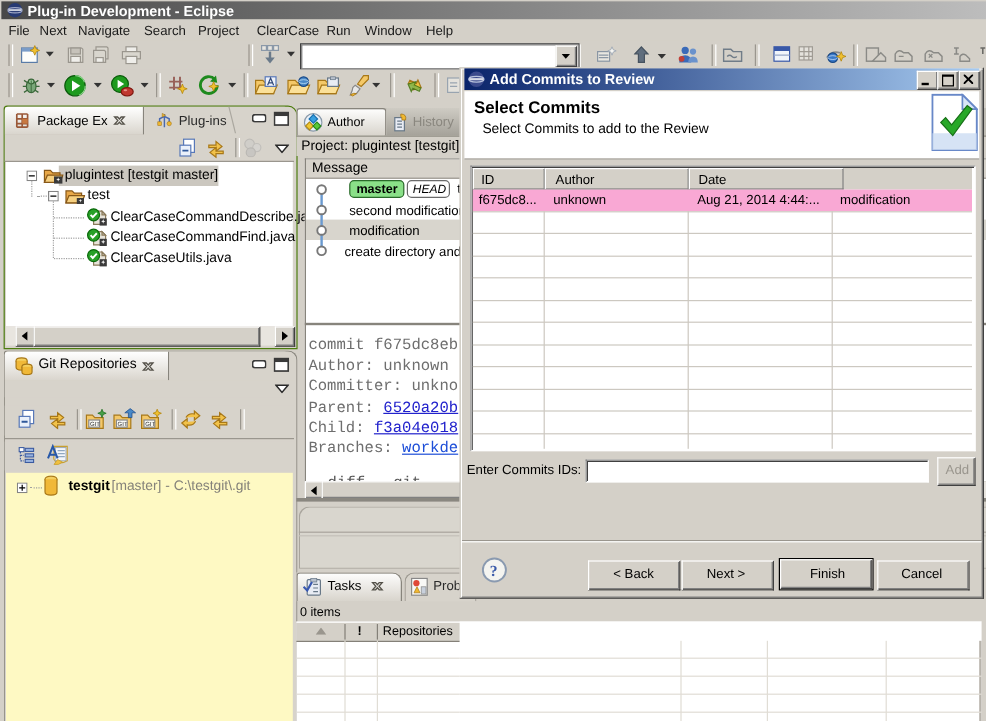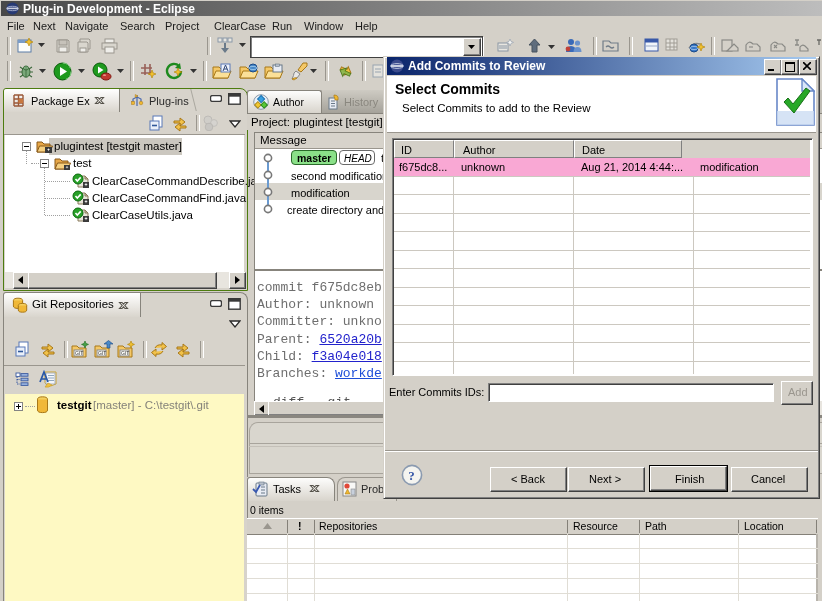--- a/index.html
+++ b/index.html
@@ -609,29 +609,20 @@
       <div class="abs" style="left:40px;top:16px;width:1px;height:67px;background:#e0ddd5;"></div>
       <div class="abs" style="left:67px;top:16px;width:1px;height:67px;background:#e0ddd5;"></div>
       <div class="abs" style="left:0;top:30px;width:575px;height:1px;background:#e0ddd5;"></div>
       <div class="abs" style="left:0;top:45px;width:575px;height:1px;background:#e0ddd5;"></div>
       <div class="abs" style="left:0;top:60px;width:575px;height:1px;background:#e0ddd5;"></div>
       <div class="abs" style="left:0;top:75px;width:575px;height:1px;background:#e0ddd5;"></div>
     </div>
   </div>
 
   <div class="abs" style="left:383px;top:518px;width:439px;height:83px;background:#ffffff;">
-    <div class="abs" style="left:0;top:0;width:439px;height:15px;background:#d4d0c8;border-top:1px solid #fff;border-bottom:1px solid #848078;">
-      <div class="abs" style="left:184px;top:1px;width:1px;height:13px;background:#848078;"></div>
-      <span class="abs" style="left:190px;top:1px;font-size:10.5px;color:#000;">Resource</span>
-      <div class="abs" style="left:256px;top:1px;width:1px;height:13px;background:#848078;"></div>
-      <span class="abs" style="left:262px;top:1px;font-size:10.5px;color:#000;">Path</span>
-      <div class="abs" style="left:355px;top:1px;width:1px;height:13px;background:#848078;"></div>
-      <span class="abs" style="left:361px;top:1px;font-size:10.5px;color:#000;">Location</span>
-      <div class="abs" style="left:433px;top:1px;width:1px;height:13px;background:#848078;"></div>
-    </div>
     <div class="abs" style="left:184px;top:16px;width:1px;height:67px;background:#e0ddd5;"></div>
     <div class="abs" style="left:256px;top:16px;width:1px;height:67px;background:#e0ddd5;"></div>
     <div class="abs" style="left:355px;top:16px;width:1px;height:67px;background:#e0ddd5;"></div>
     <div class="abs" style="left:433px;top:16px;width:2px;height:67px;background:#b8b4ac;"></div>
     <div class="abs" style="left:0;top:30px;width:439px;height:1px;background:#e0ddd5;"></div>
     <div class="abs" style="left:0;top:45px;width:439px;height:1px;background:#e0ddd5;"></div>
     <div class="abs" style="left:0;top:60px;width:439px;height:1px;background:#e0ddd5;"></div>
     <div class="abs" style="left:0;top:75px;width:439px;height:1px;background:#e0ddd5;"></div>
   </div>
 
@@ -671,21 +662,21 @@
 
     <div class="abs" style="left:8px;top:81px;width:419px;height:236px;background:#ffffff;border-top:1px solid #808080;border-left:1px solid #808080;border-right:1px solid #fff;border-bottom:1px solid #fff;box-shadow:inset 1px 1px 0 #404040;">
 
       <div class="abs" style="left:1px;top:1px;width:416px;height:18px;background:#d4d0c8;">
         <div class="abs" style="left:0;top:0;width:60px;height:18px;border-top:1px solid #fff;border-left:1px solid #fff;border-right:1px solid #808080;border-bottom:1px solid #808080;box-sizing:border-box;">
             <span class="abs" style="left:6px;top:3px;font-size:11px;color:#000;">ID</span>
           </div>
         <div class="abs" style="left:60px;top:0;width:120px;height:18px;border-top:1px solid #fff;border-left:1px solid #fff;border-right:1px solid #808080;border-bottom:1px solid #808080;box-sizing:border-box;">
             <span class="abs" style="left:8px;top:3px;font-size:11px;color:#000;">Author</span>
           </div>
-        <div class="abs" style="left:180px;top:0;width:108px;height:18px;border-top:1px solid #fff;border-left:1px solid #fff;border-right:1px solid #808080;border-bottom:1px solid #808080;box-sizing:border-box;">
+        <div class="abs" style="left:180px;top:0;width:129px;height:18px;border-top:1px solid #fff;border-left:1px solid #fff;border-right:1px solid #808080;border-bottom:1px solid #808080;box-sizing:border-box;">
             <span class="abs" style="left:7px;top:3px;font-size:11px;color:#000;">Date</span>
           </div>
       </div>
 
       <div class="abs" style="left:1px;top:19px;width:416px;height:18px;background:#f9a8d4;">
         <span class="abs" style="left:5px;top:3px;font-size:11px;color:#000;">f675dc8...</span>
         <span class="abs" style="left:67px;top:3px;font-size:11px;color:#000;">unknown</span>
         <span class="abs" style="left:187px;top:3px;font-size:11px;color:#000;">Aug 21, 2014 4:44:...</span>
         <span class="abs" style="left:306px;top:3px;font-size:11px;color:#000;">modification</span>
       </div>

